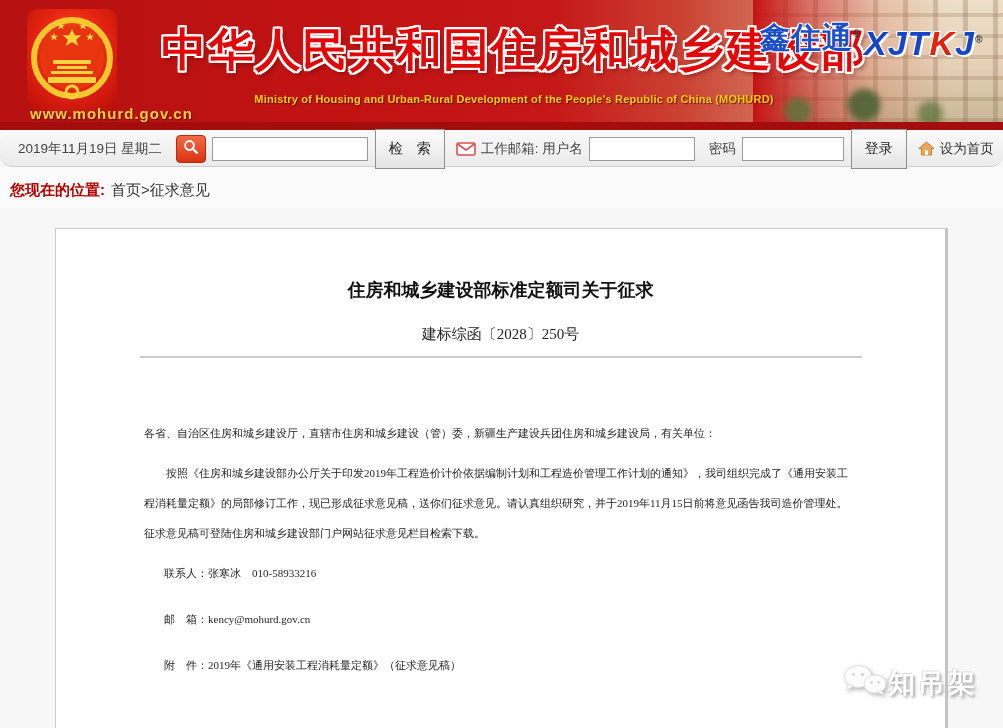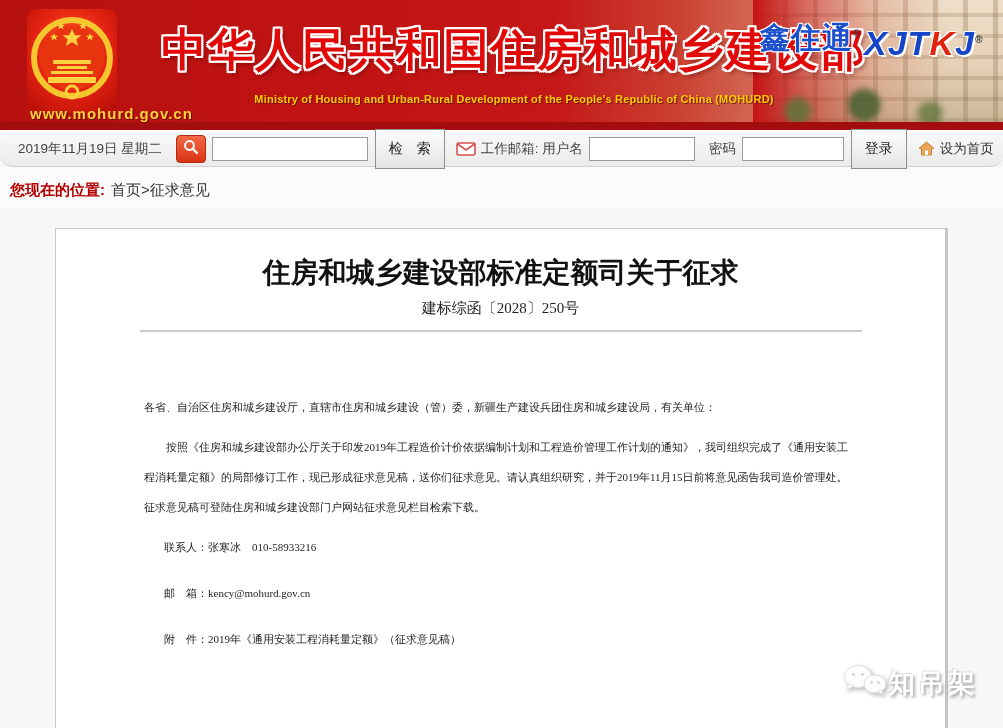--- a/index.html
+++ b/index.html
@@ -85,21 +85,21 @@
   .breadcrumb{height:41px;box-sizing:border-box;padding:14px 0 0 10px;font-size:15px;color:#333;background:#fbfbfb;}
   .crumb-label{color:#b40000;font-weight:bold;margin-right:6px;}
   .crumb-path{cursor:pointer;}
   
   .doc-panel{
     margin:20px 0 0 55px;width:893px;height:560px;box-sizing:border-box;
     background:#fff;border:1px solid #c9c9c9;border-right:3px solid #c4c4c4;
     padding-top:26px;color:#1d1d1d;
     font-family:"Liberation Serif","DejaVu Serif",serif;
   }
-  .doc-title{margin:0;text-align:center;font-size:28px;font-weight:bold;line-height:36px;color:#111;}
+  .doc-title{margin:17px;text-align:center;font-size:18px;font-weight:bold;line-height:36px;color:#111;}
   .doc-number{text-align:center;font-size:15px;margin-top:8px;}
   .doc-hr{width:722px;margin:12px auto 0;border:none;border-top:2px solid #ccc;}
   .doc-body{margin:0 88px;font-size:11px;line-height:30px;}
   .salutation{margin:60px 0 0 0;}
   .paragraph{margin:10px 0 0 0;text-indent:2em;}
   .meta-line{margin:16px 0 0 20px;}
   .meta-first{margin-top:10px;}
   
   .watermark{
     position:absolute;left:842px;top:663px;display:flex;align-items:center;z-index:5;

